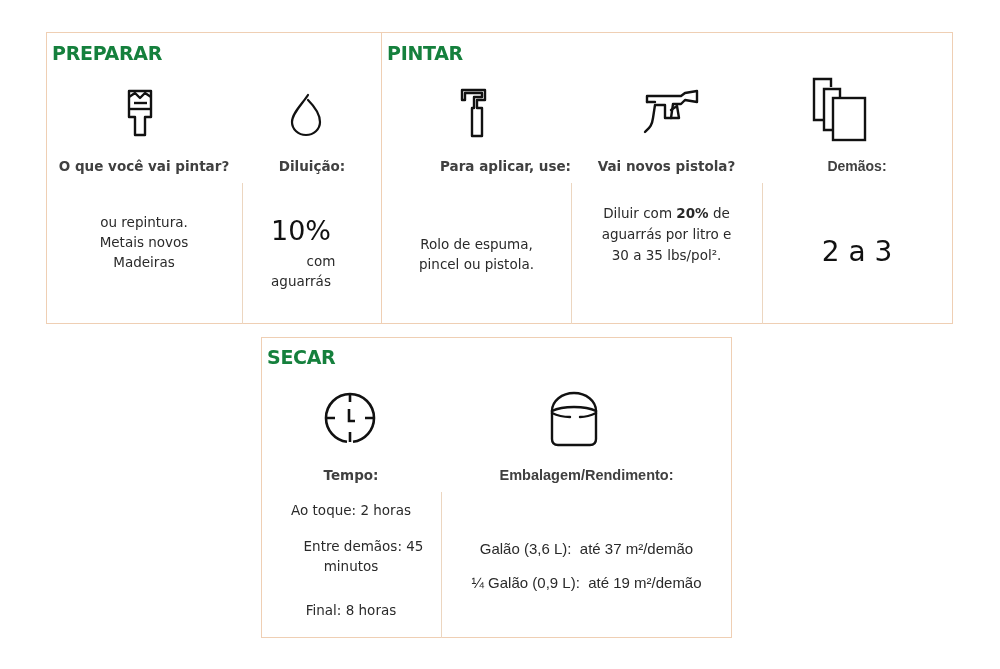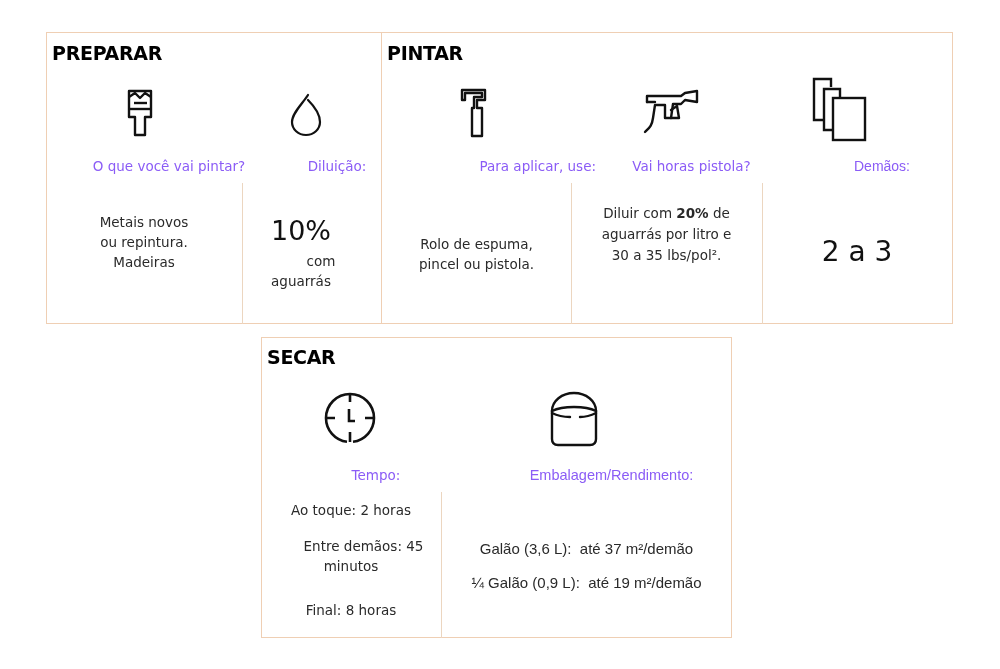--- a/index.html
+++ b/index.html
@@ -1,22 +1,22 @@
 <!DOCTYPE html>
 <html><head>
 <meta charset="utf-8">
 <style>
   html, body { margin: 0; padding: 0; background: #ffffff; }
   body { width: 1000px; height: 669px; position: relative; overflow: hidden;
          font-family: "DejaVu Sans", sans-serif; color: #1a1a1a; }
   .box { position: absolute; border: 1px solid #efcfb4; box-sizing: border-box; }
   .vline { position: absolute; width: 1px; background: #ecd6c0; }
-  .sec-title { position: absolute; font-weight: bold; font-size: 19px; color: #000000; letter-spacing: -0.3px; }
+  .sec-title { position: absolute; font-weight: bold; font-size: 19px; color: #15803d; letter-spacing: -0.3px; }
   .icon { position: absolute; }
-  .label { position: absolute; font-weight: normal; font-size: 13.5px; text-align: center; color: #8b5cf6; white-space: nowrap; padding-left: 25px; }
+  .label { position: absolute; font-weight: bold; font-size: 13.5px; text-align: center; color: #404040; white-space: nowrap; }
   .val { position: absolute; text-align: center; font-size: 13.5px; line-height: 20px; color: #2a2a2a; }
   .big { font-size: 27px; color: #111; line-height: 32px; }
   .cal { font-family: "Liberation Sans", sans-serif; }
 </style>
 </head>
 <body>
 
 <div class="box" style="left:46px; top:32px; width:907px; height:292px;"></div>
 <div class="vline" style="left:381px; top:32px; height:292px; background:#efcfb4;"></div>
 
@@ -26,22 +26,22 @@
   <svg width="26" height="48" viewBox="0 0 26 48" fill="none" stroke="#111" stroke-width="2.4" stroke-linejoin="round">
     <path d="M2 2 H24 V28 H18 V46 H8 V28 H2 Z"></path>
     <path d="M2 8 L8 4 L13 9 L18 4 L24 8"></path>
     <path d="M2 20 H24"></path>
     <path d="M7 14 H20"></path>
   </svg>
 </div>
 <div class="label" style="left:46px; width:196px; top:158px;">O que você vai pintar?</div>
 <div class="vline" style="left:242px; top:183px; height:141px;"></div>
 <div class="val" style="left:46px; width:196px; top:212px;">
+  <div>ou repintura.</div>
   <div>Metais novos</div>
-  <div>ou repintura.</div>
   <div>Madeiras</div>
 </div>
 
 <div class="icon" style="left:289px; top:93px;">
   <svg width="34" height="44" viewBox="0 0 34 44" fill="none" stroke="#111" stroke-width="2.2" stroke-linecap="round">
     <path d="M19 2 C14 10 3 20 3 29 A14 13 0 0 0 31 29 C31 20 24 12 19 7"></path>
   </svg>
 </div>
 <div class="label" style="left:242px; width:140px; top:158px;">Diluição:</div>
 <div class="val" style="left:242px; width:118px; top:215px;">
@@ -64,21 +64,21 @@
   <div>pincel ou pistola.</div>
 </div>
 
 <div class="icon" style="left:643px; top:88px;">
   <svg width="56" height="46" viewBox="0 0 56 46" fill="none" stroke="#111" stroke-width="2.4" stroke-linejoin="round" stroke-linecap="round">
     <path d="M4 14 V8 H38 L42 5 L54 3 V14 L42 12 L38 16 H30 L28 30 H22 L22 17 H12 L10 30 C9 38 6 40 2 44"></path>
     <path d="M4 14 H12"></path>
     <path d="M28 22 L34 18 L36 30 H28"></path>
   </svg>
 </div>
-<div class="label" style="left:571px; width:191px; top:158px;">Vai horas pistola?</div>
+<div class="label" style="left:571px; width:191px; top:158px;">Vai novos pistola?</div>
 <div class="vline" style="left:762px; top:183px; height:141px;"></div>
 <div class="val" style="left:571px; width:191px; top:203px; line-height:21px;">
   <div><span>Diluir com </span><b>20%</b><span> de</span></div>
   <div>aguarrás por litro e</div>
   <div>30 a 35 lbs/pol².</div>
 </div>
 
 <div class="icon" style="left:811px; top:76px;">
   <svg width="58" height="66" viewBox="0 0 58 66" fill="none" stroke="#111" stroke-width="2.4">
     <path d="M20 11 V3 H3 V44 H13"></path>

